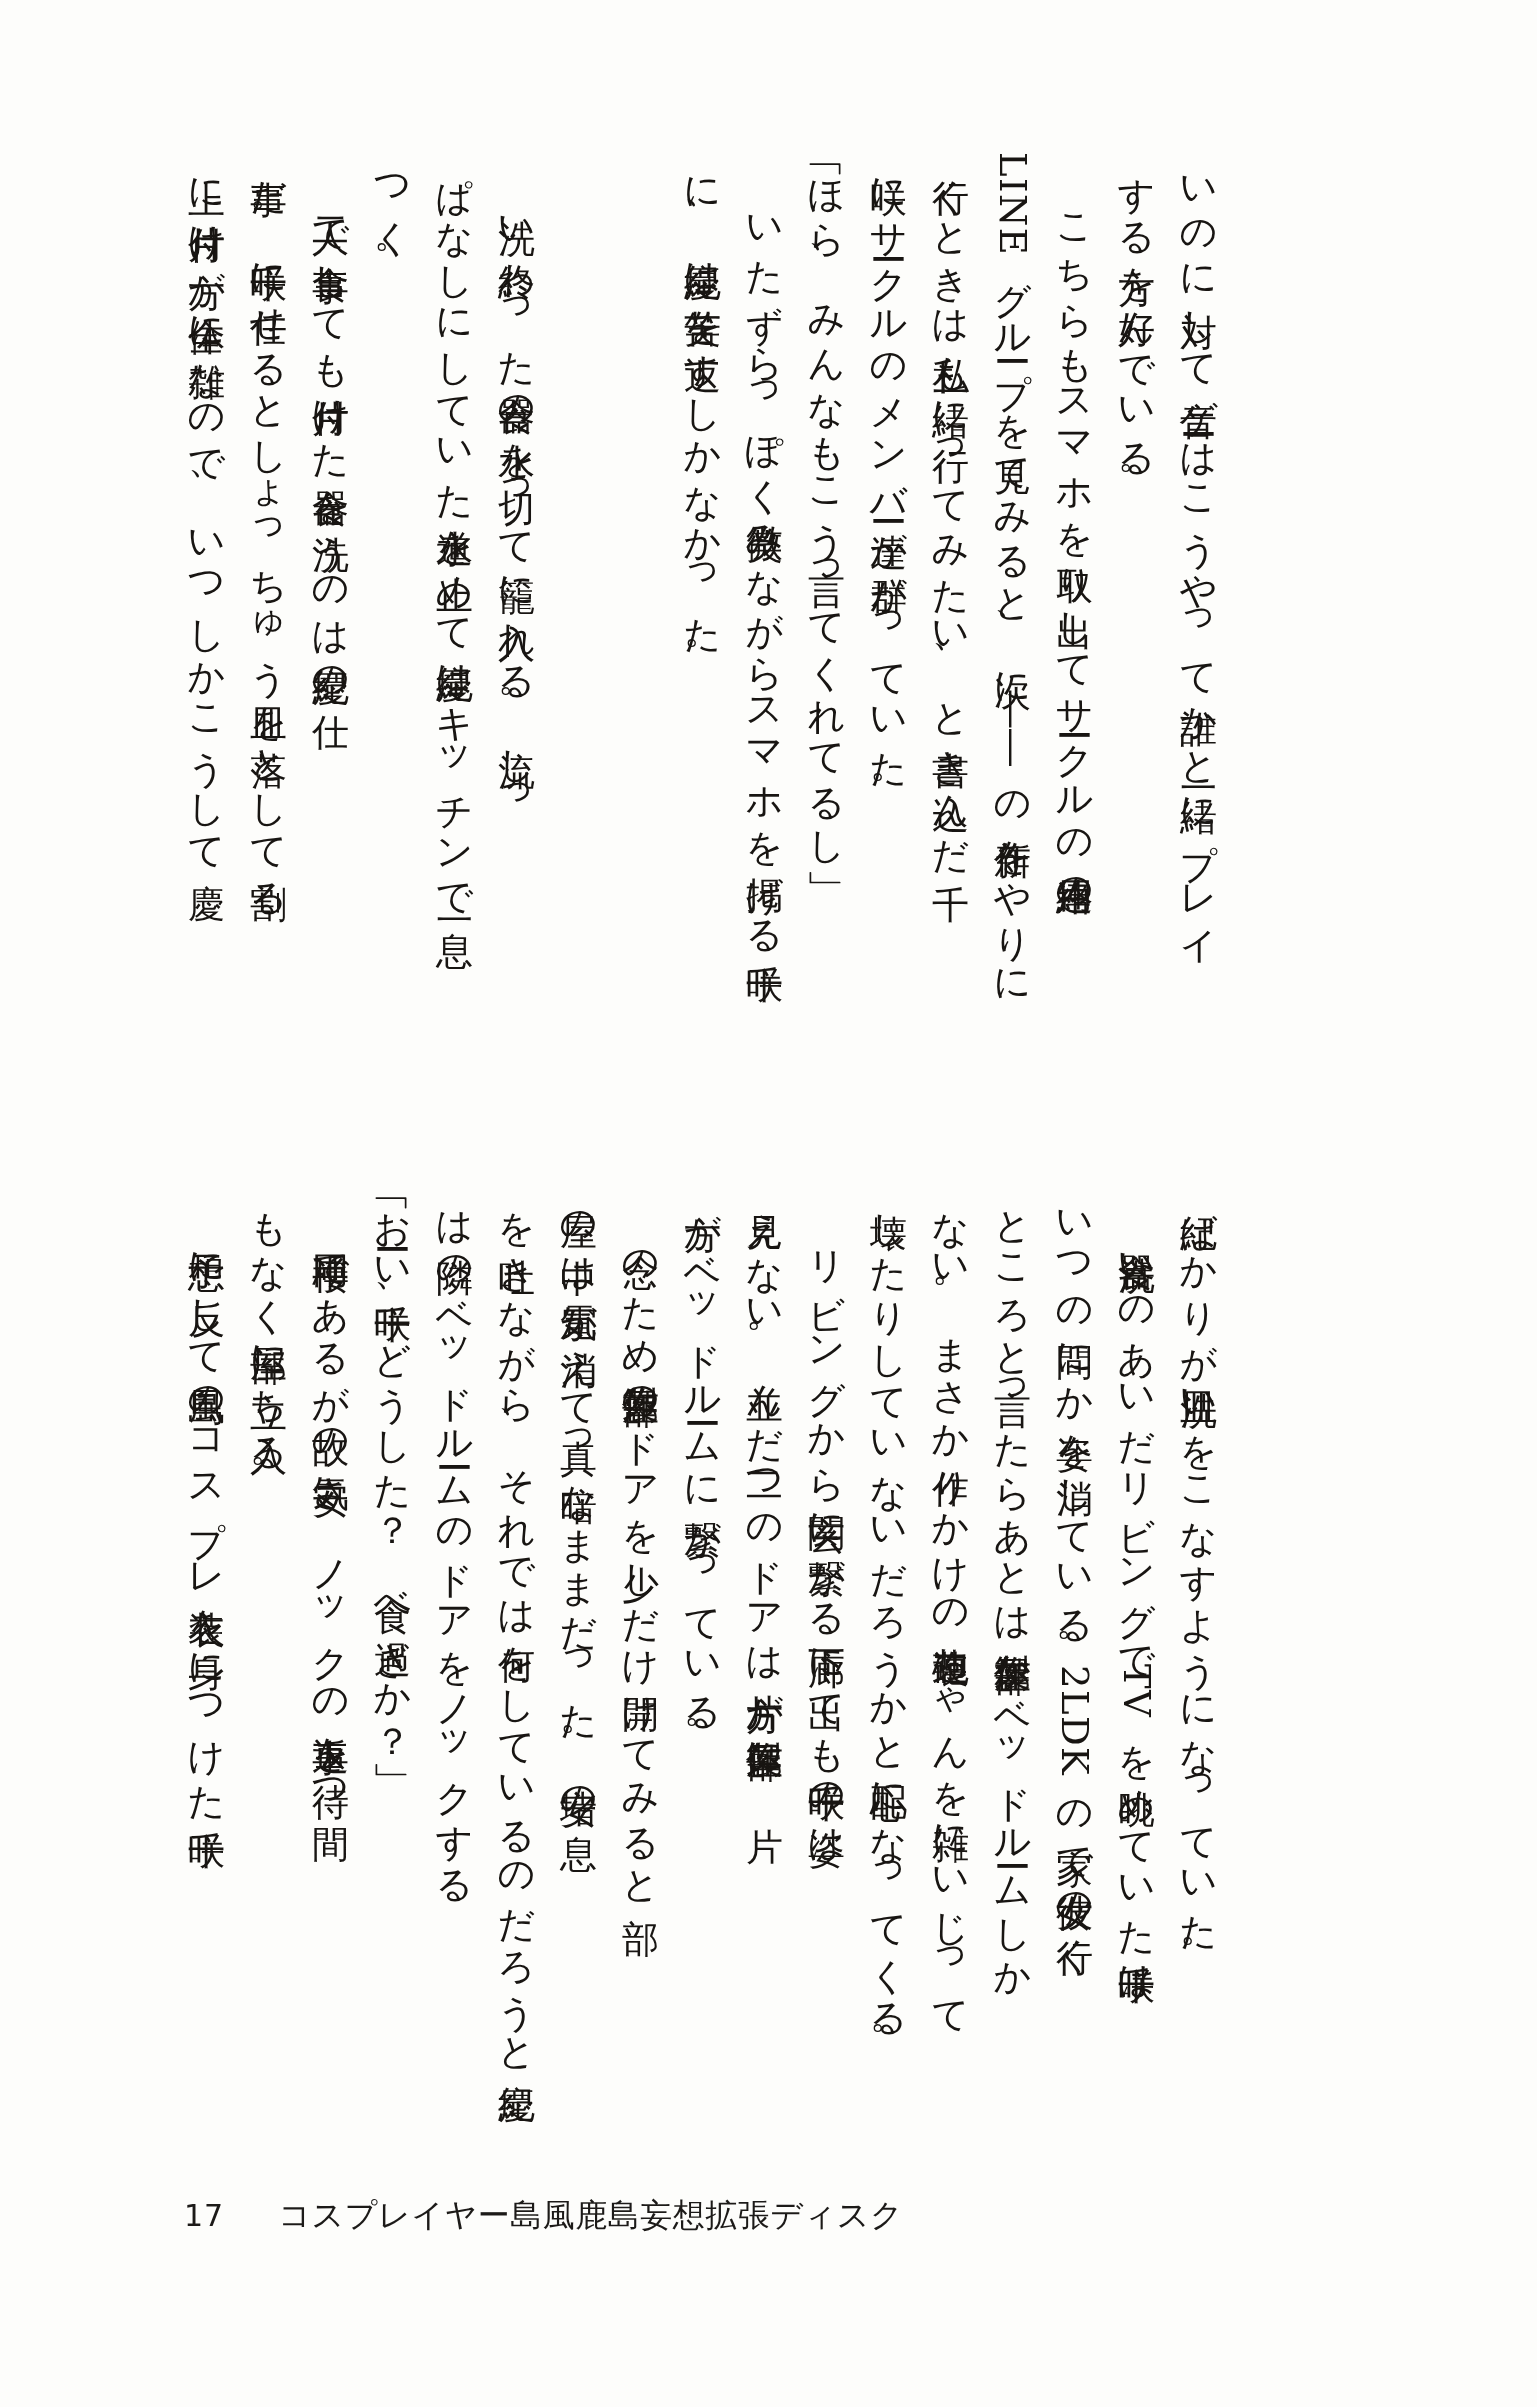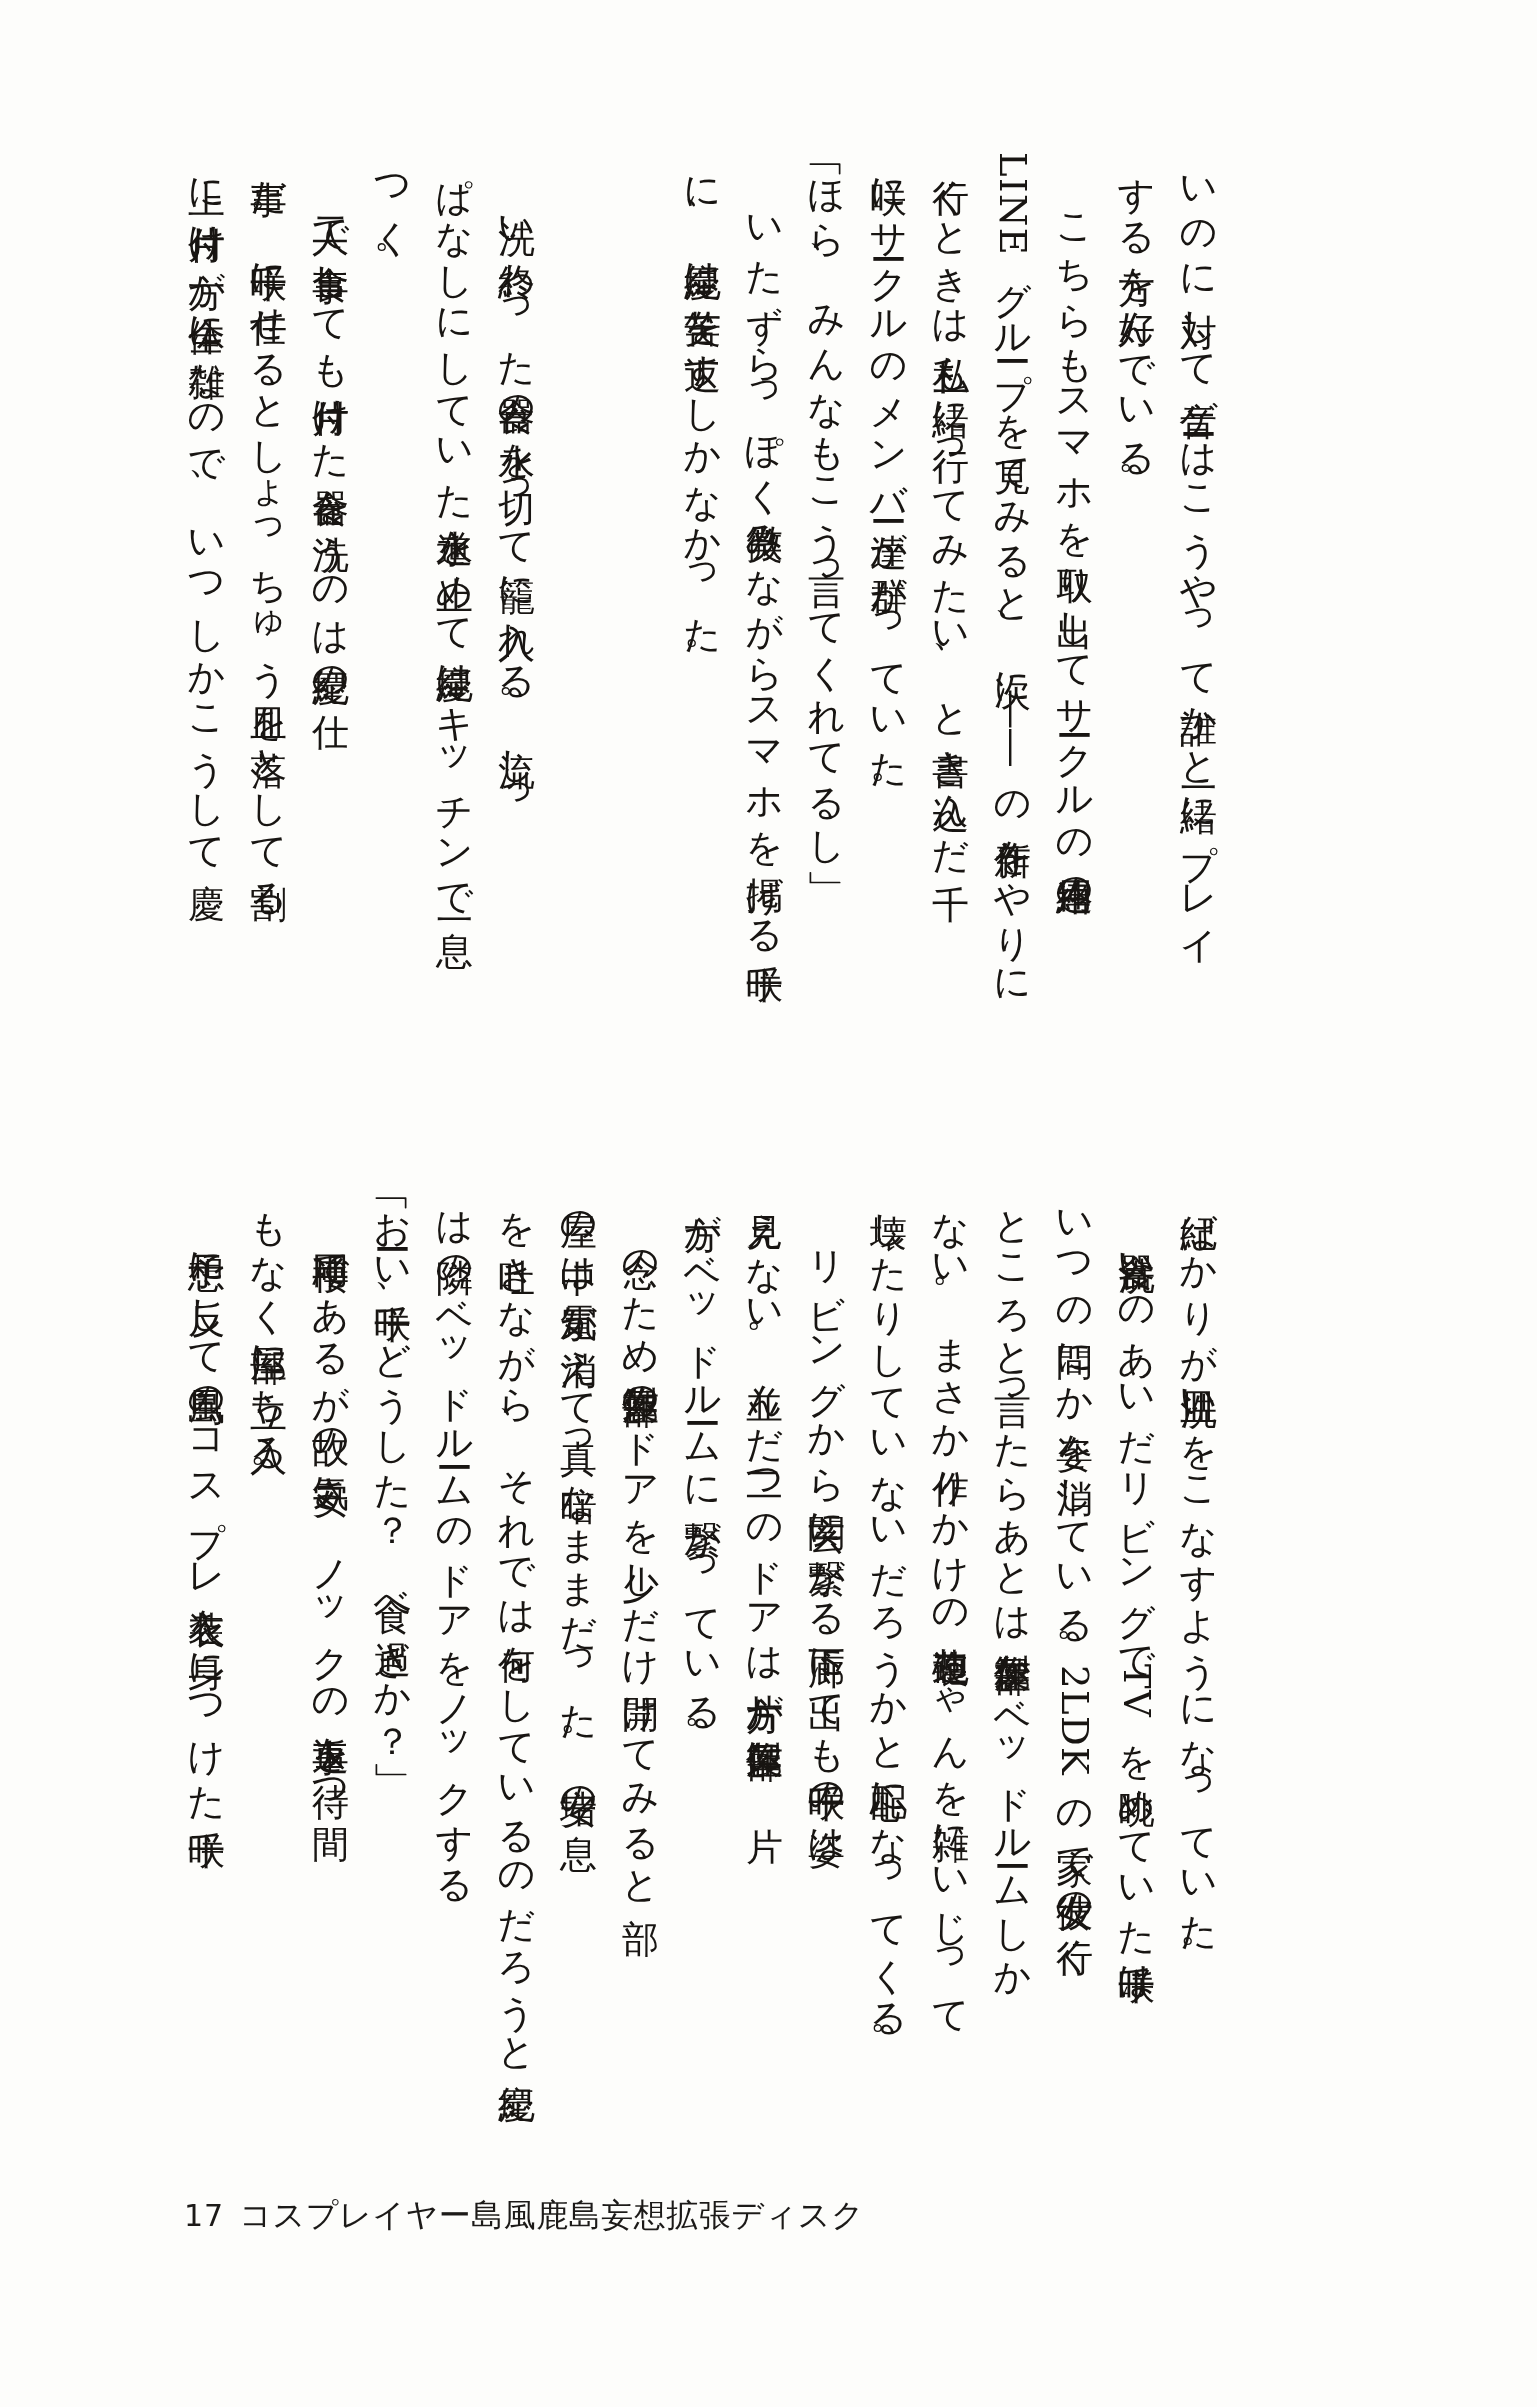--- a/index.html
+++ b/index.html
@@ -39,28 +39,29 @@
   
   .footer {
     position: absolute;
     left: 184px;
     top: 2194px;
     display: flex;
     align-items: baseline;
     font-family: "DejaVu Sans", "Liberation Sans", sans-serif;
     color: #1c1a18;
     white-space: nowrap;
+    gap: 16px;
   }
   .pagenum {
     font-size: 30px;
     letter-spacing: 1px;
   }
   .booktitle {
     font-size: 32px;
-    margin-left: 15px;
+    margin-left: 38px;
     letter-spacing: 0.5px;
   }
 </style>
 </head>
 <body>
 
 <div class="page">
 
   <section class="vblock block-top">
     <p class="line">いのに対して音ゲーはこうやって誰かと一緒にプレイ</p>

